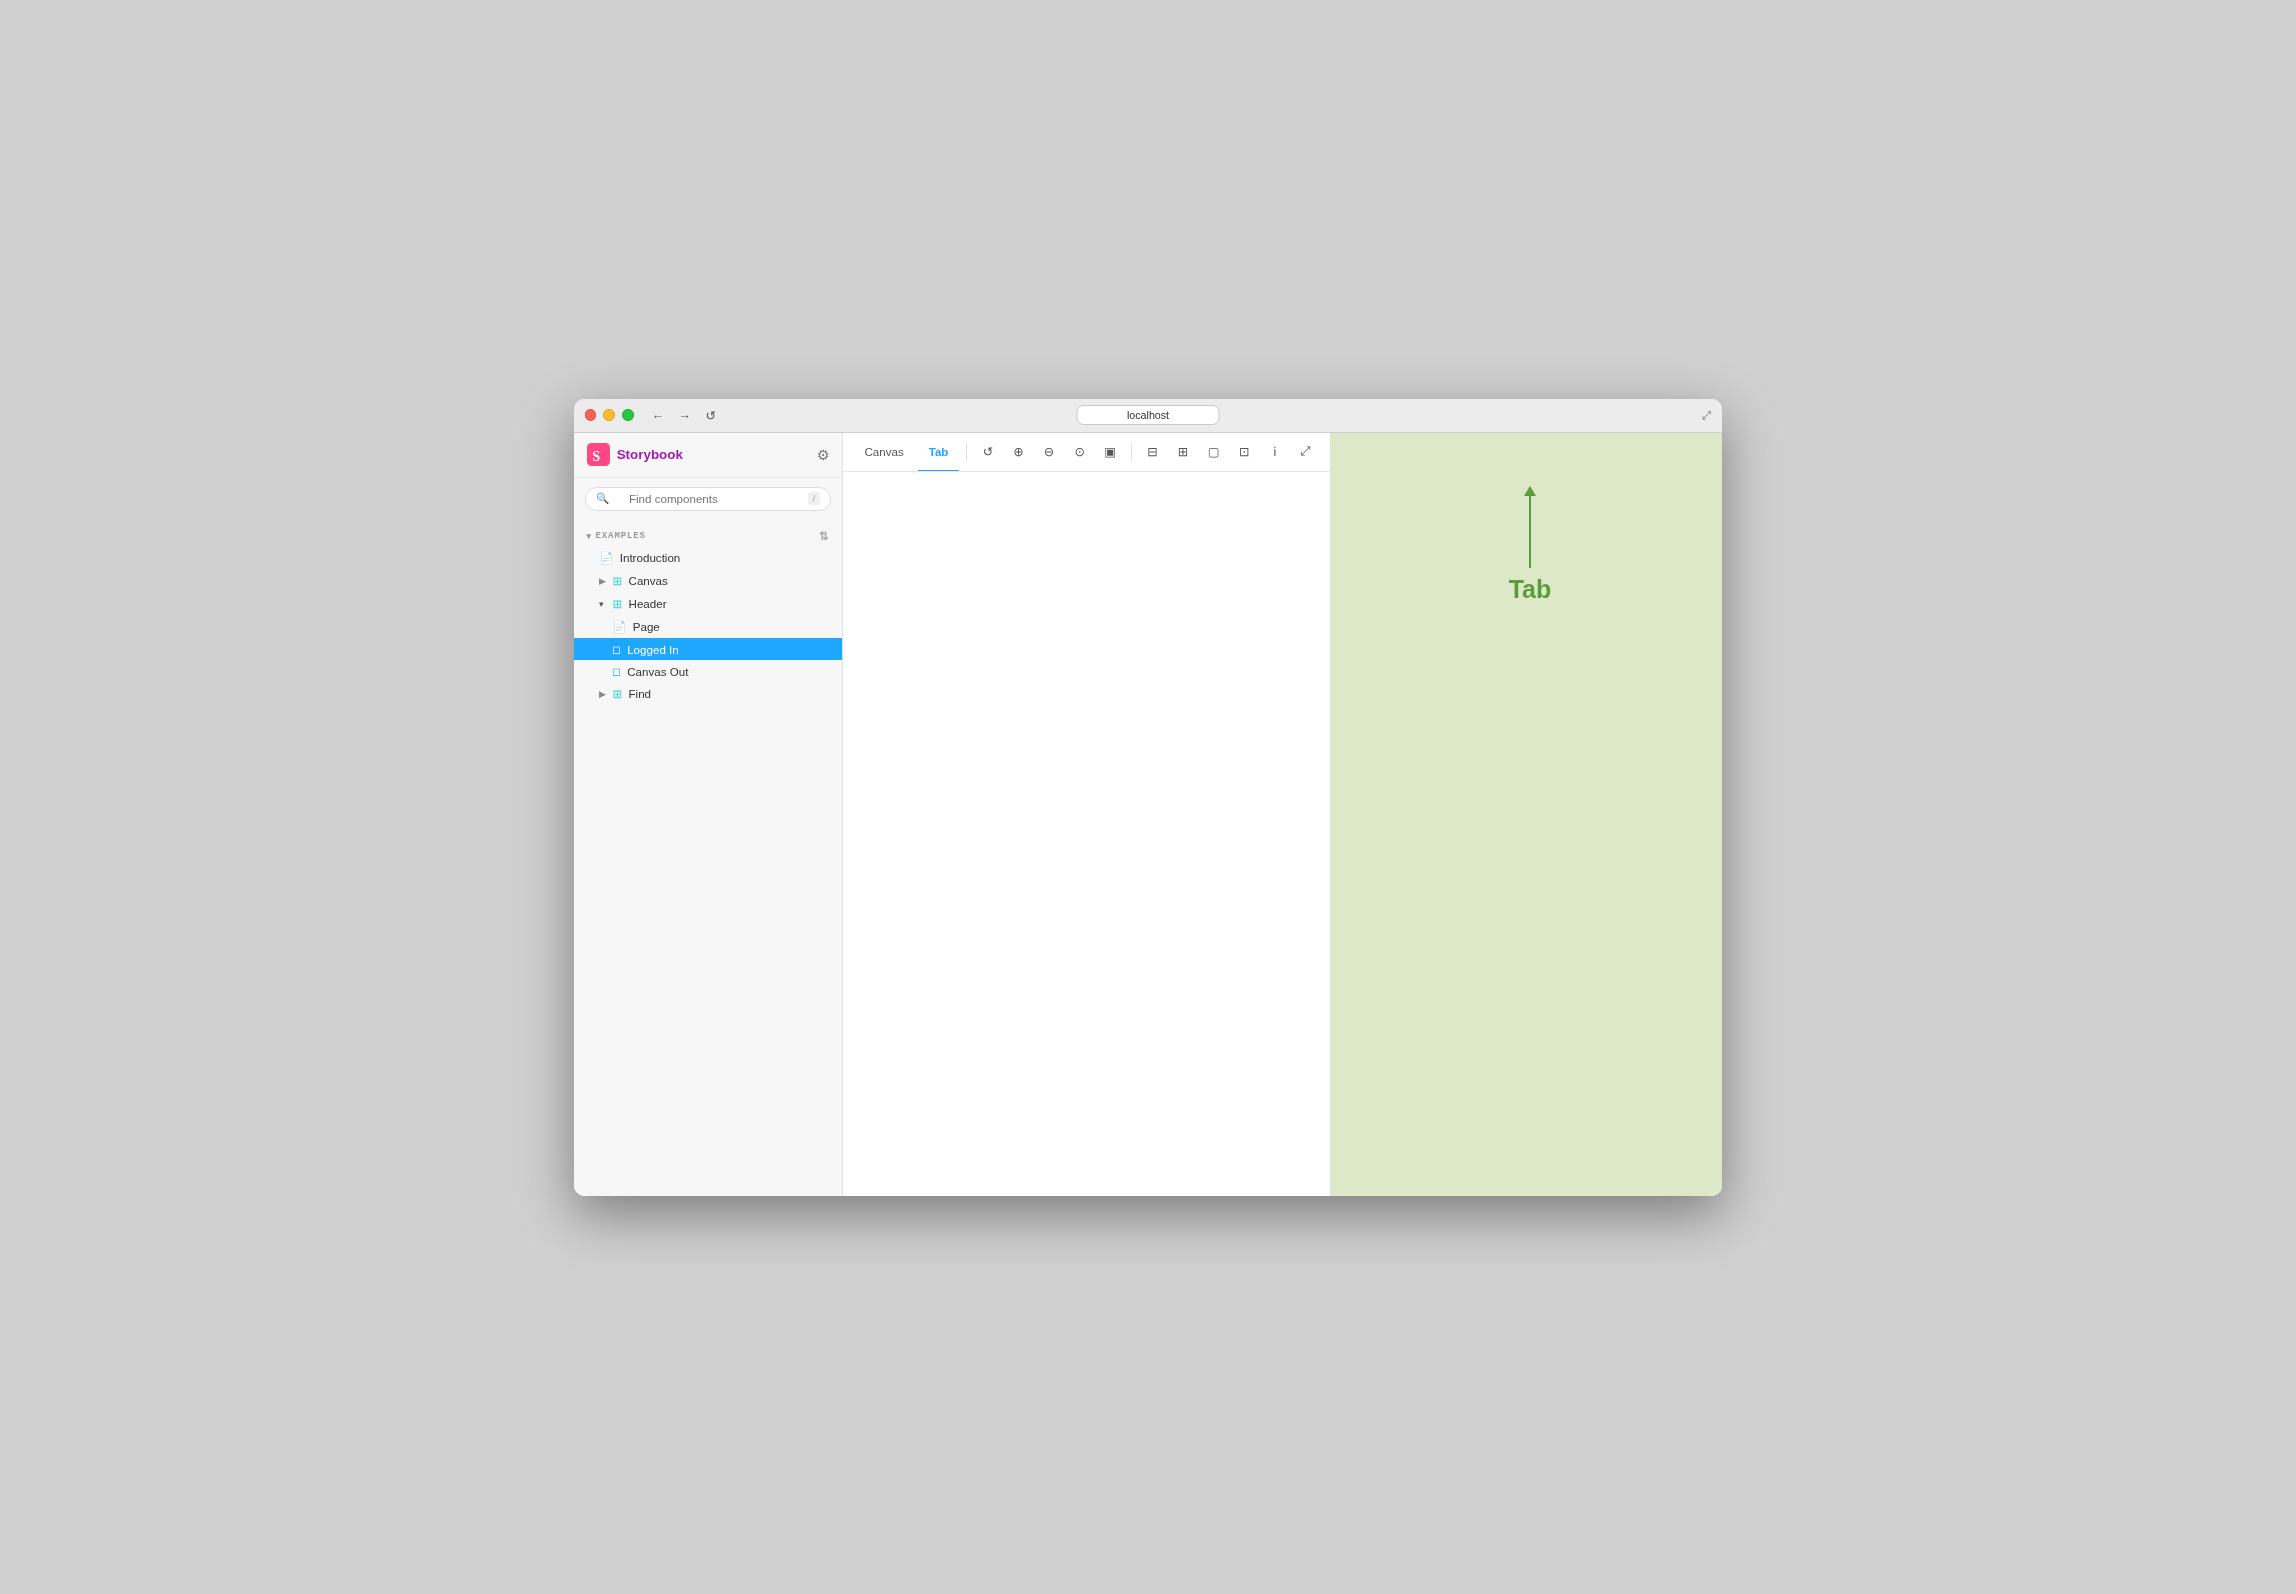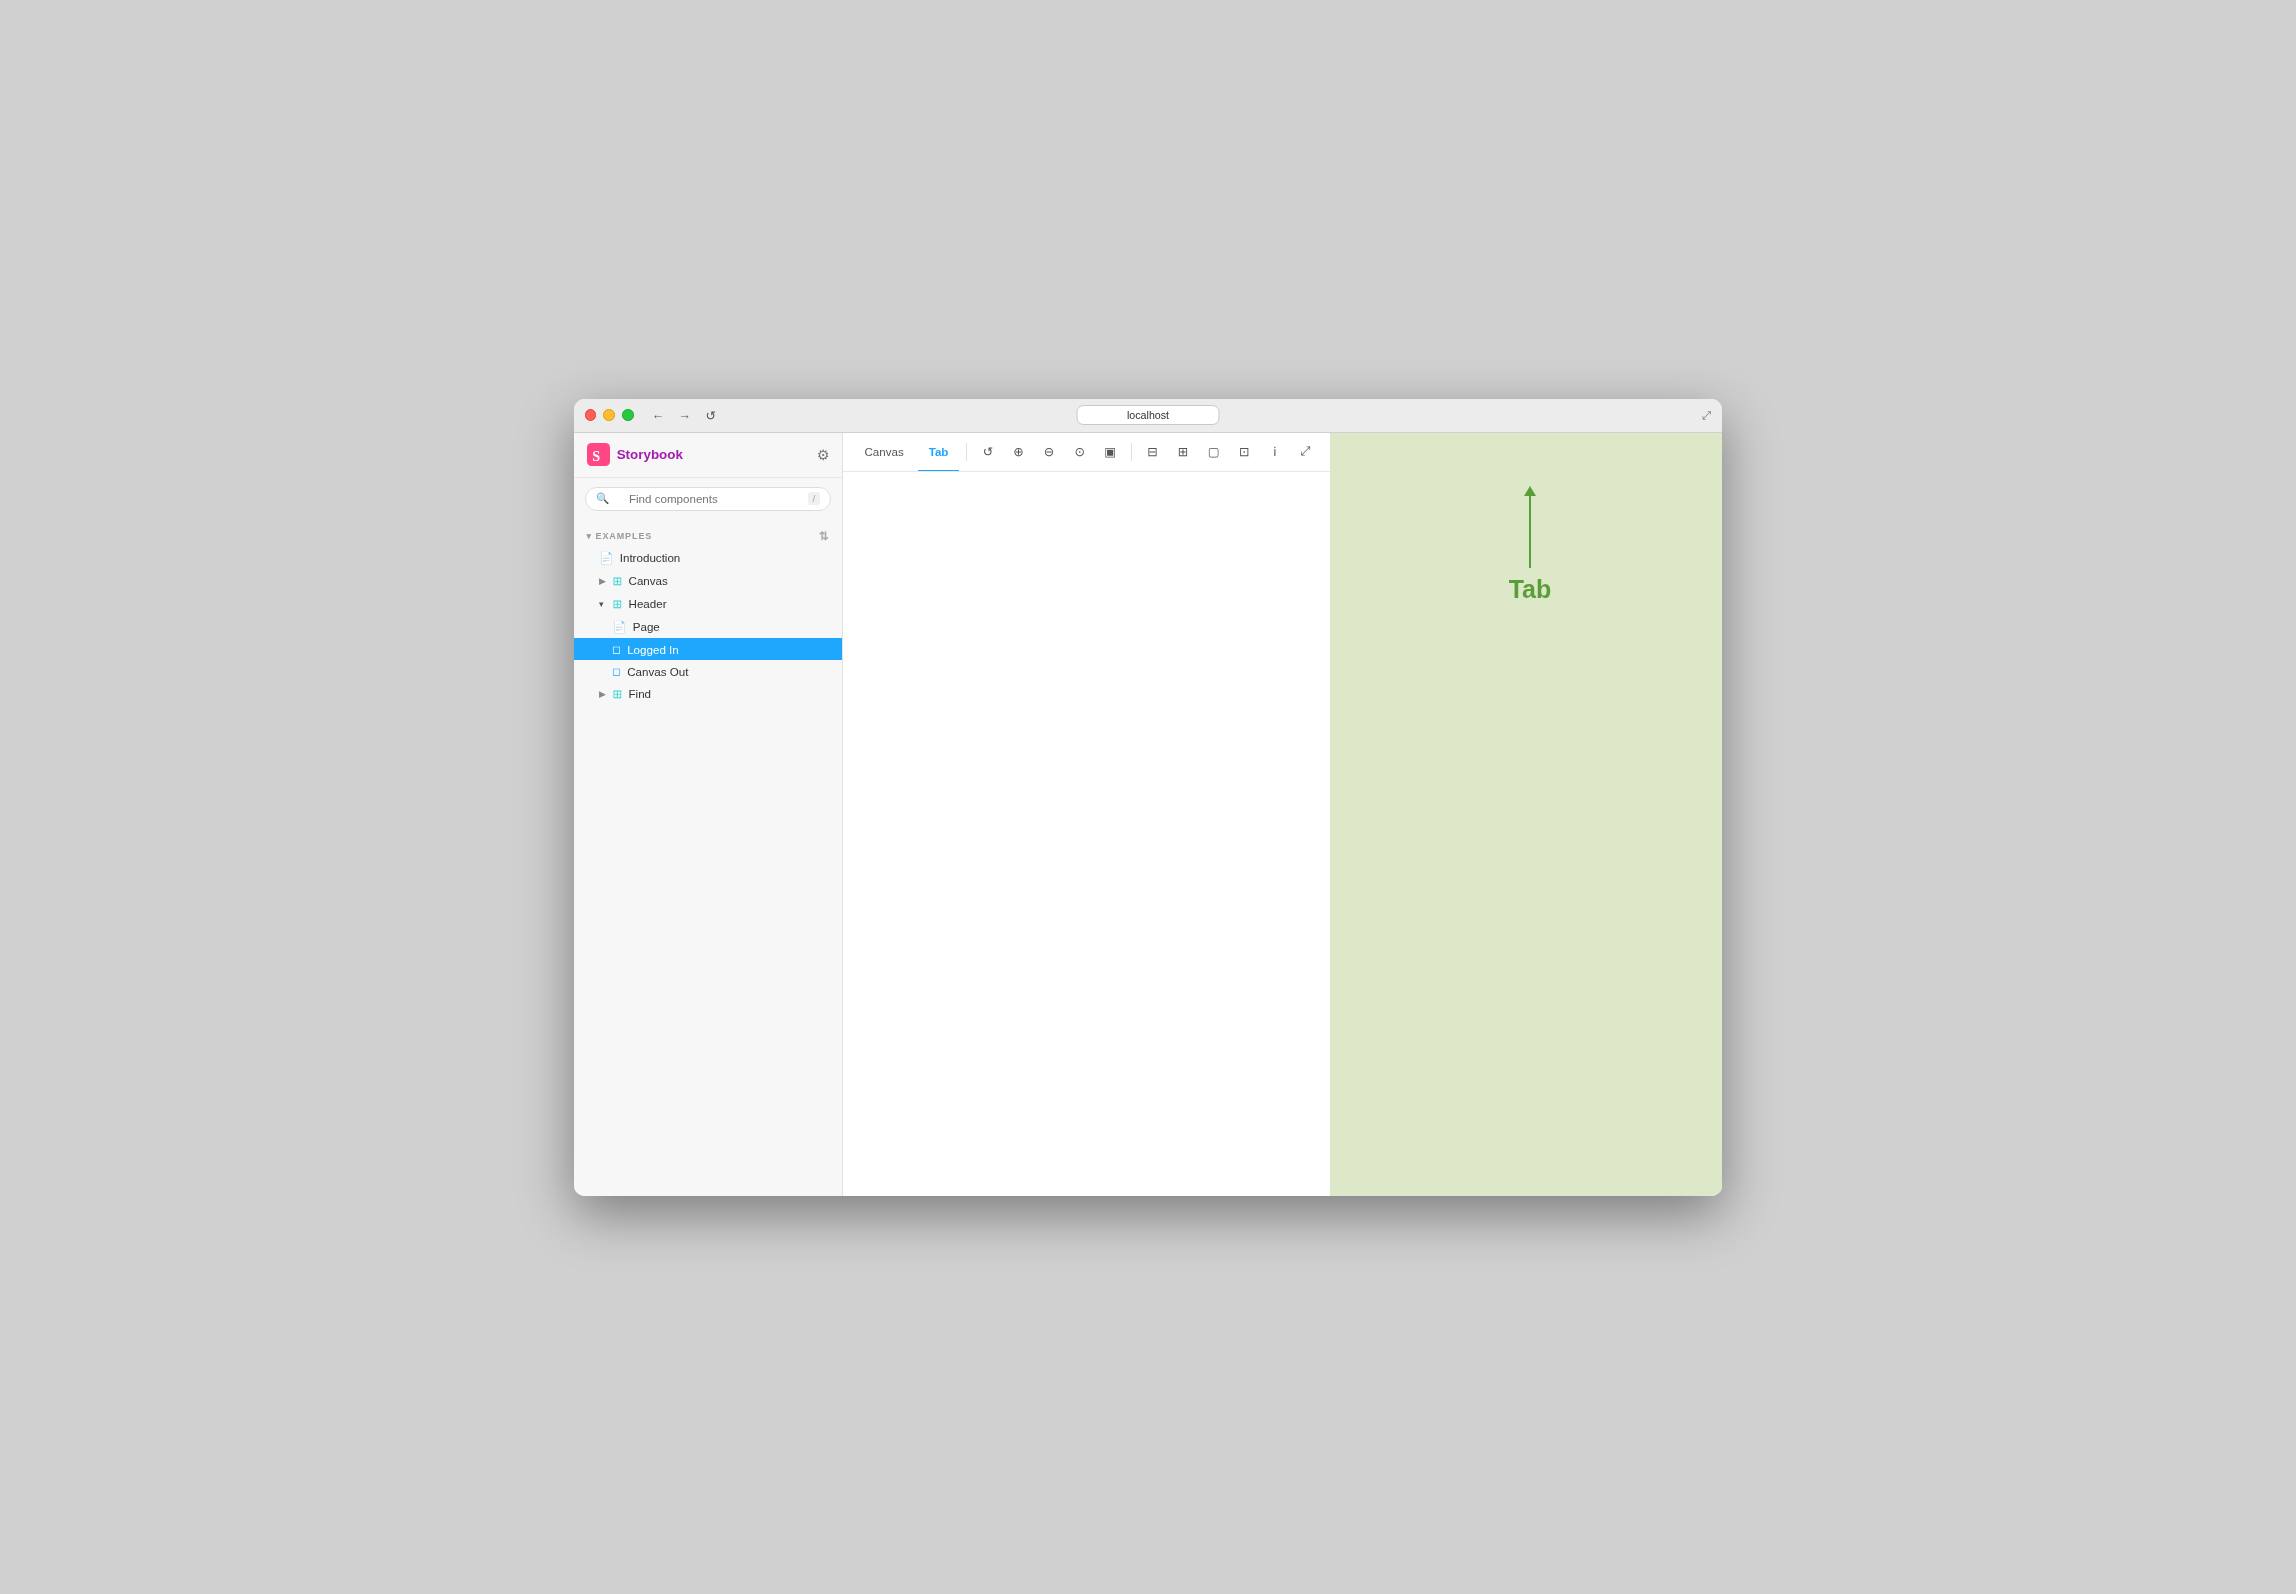--- a/index.html
+++ b/index.html
@@ -352,21 +352,21 @@
       </div>
 
       <div class="search-bar">
         <span class="search-icon-inline">🔍</span>
         <input class="search-input" type="text" placeholder="Find components" style="">
         <span class="search-shortcut">/</span>
       </div>
 
       <div class="section-label">
         <span style="margin-right:3.6px;">▾</span>
-        <span style="flex:1;">EXAMPLES</span>
+        <span style="flex:1;font-family:Liberation Mono, monospace;">EXAMPLES</span>
         <span class="sort-icon">⇅</span>
       </div>
 
       <div class="tree-item indent-1">
         <span class="item-icon icon-orange">📄</span>
         <span>Introduction</span>
       </div>
 
       <div class="tree-item indent-1">
         <span class="expand-arrow">▶</span>

